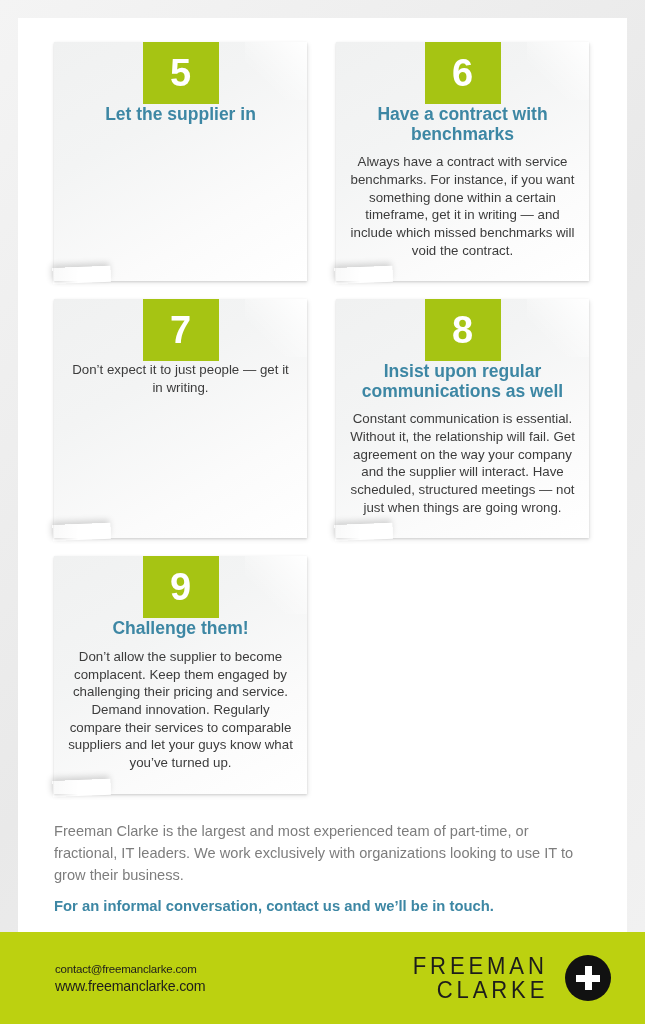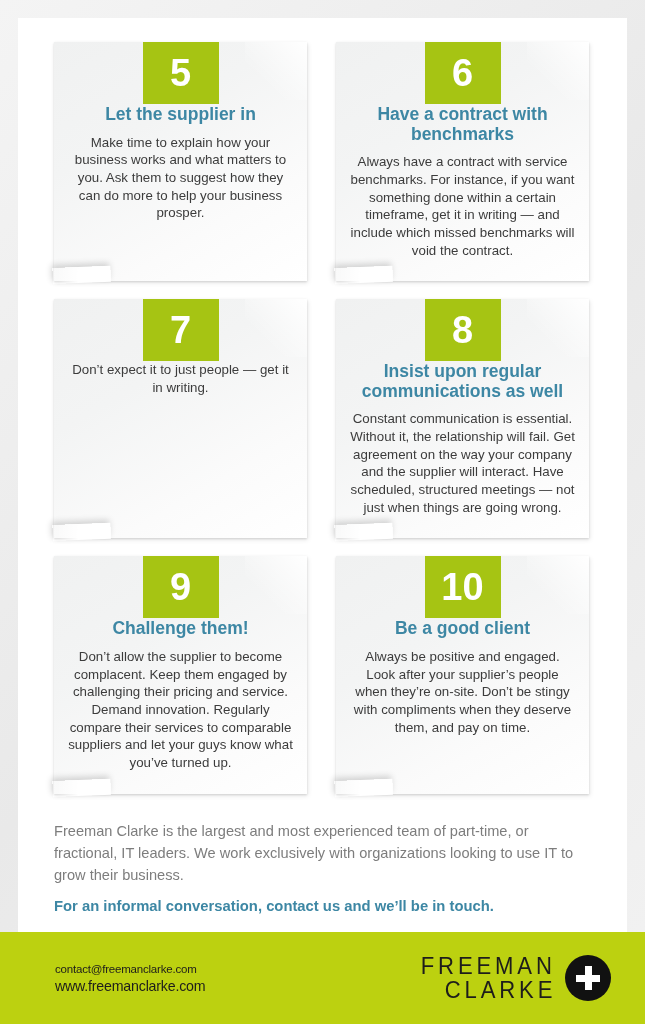--- a/index.html
+++ b/index.html
@@ -161,21 +161,21 @@
   .footer-web {
     color: #1d1d1b;
     font-size: 14.2px;
     font-family: "Liberation Sans Narrow", "Liberation Sans", sans-serif;
     letter-spacing: -0.2px;
   }
 
   .logo {
     display: flex;
     align-items: center;
-    gap: 9px;
+    gap: 17px;
   }
 
   .logo-words {
     display: flex;
     flex-direction: column;
     align-items: flex-end;
     line-height: 1.02;
   }
 
   .logo-line {
@@ -217,21 +217,20 @@
 <body>
 
 <div class="page">
   <div class="sheet">
 
     <div class="cards">
 
       <div class="card">
         <div class="badge">5</div>
         <div class="card-title">Let the supplier in</div>
-        <div class="card-body">Make time to explain how your business works and what matters to you. Ask them to suggest how they can do more to help your business prosper.</div>
       </div>
 
       <div class="card">
         <div class="badge">6</div>
         <div class="card-title">Have a contract with benchmarks</div>
         <div class="card-body">Always have a contract with service benchmarks. For instance, if you want something done within a certain timeframe, get it in writing — and include which missed benchmarks will void the contract.</div>
       </div>
 
       <div class="card">
         <div class="badge">7</div>
@@ -243,25 +242,20 @@
         <div class="card-title">Insist upon regular communications as well</div>
         <div class="card-body">Constant communication is essential. Without it, the relationship will fail. Get agreement on the way your company and the supplier will interact. Have scheduled, structured meetings — not just when things are going wrong.</div>
       </div>
 
       <div class="card">
         <div class="badge">9</div>
         <div class="card-title">Challenge them!</div>
         <div class="card-body">Don’t allow the supplier to become complacent. Keep them engaged by challenging their pricing and service. Demand innovation. Regularly compare their services to comparable suppliers and let your guys know what you’ve turned up.</div>
       </div>
 
-      <div class="card">
-        <div class="badge">10</div>
-        <div class="card-title">Be a good client</div>
-        <div class="card-body">Always be positive and engaged. Look after your supplier’s people when they’re on-site. Don’t be stingy with compliments when they deserve them, and pay on time.</div>
-      </div>
 
     </div>
 
     <div class="closing">
       <div class="closing-para">Freeman Clarke is the largest and most experienced team of part-time, or fractional, IT leaders. We work exclusively with organizations looking to use IT to grow their business.</div>
       <div class="closing-cta">For an informal conversation, contact us and we’ll be in touch.</div>
     </div>
 
   </div>
 

